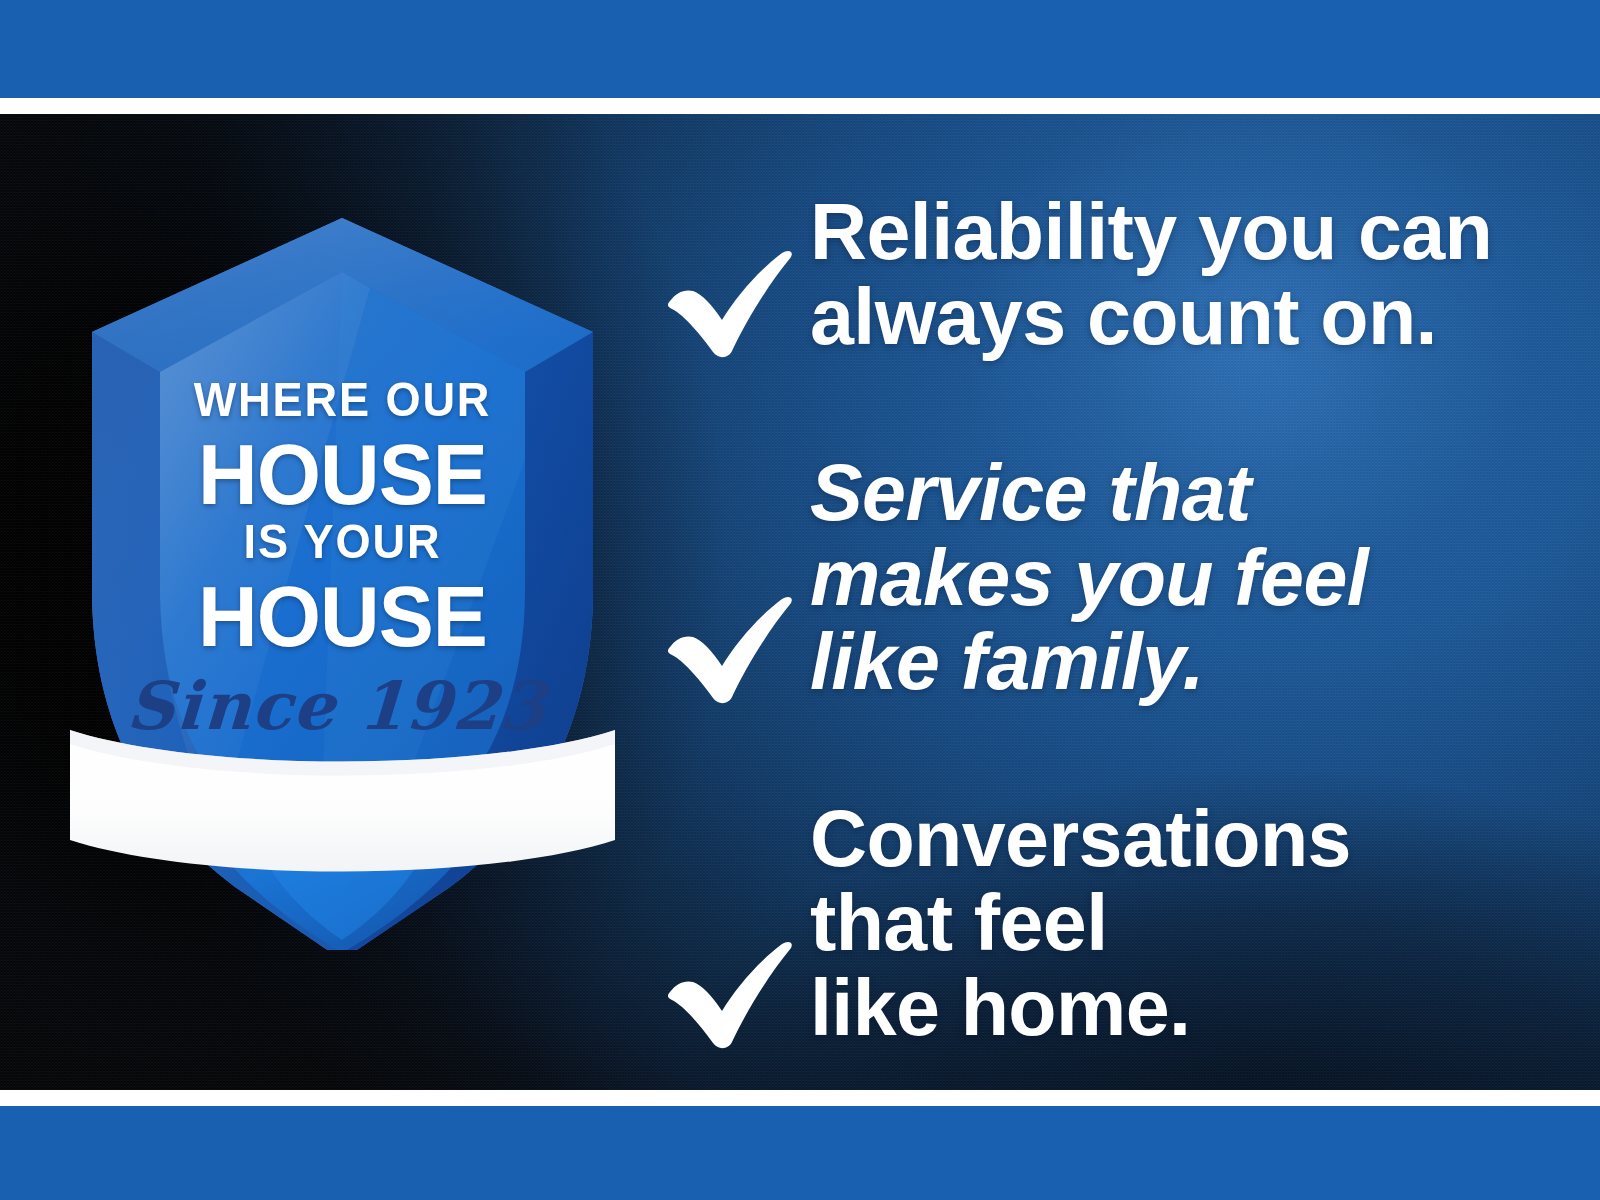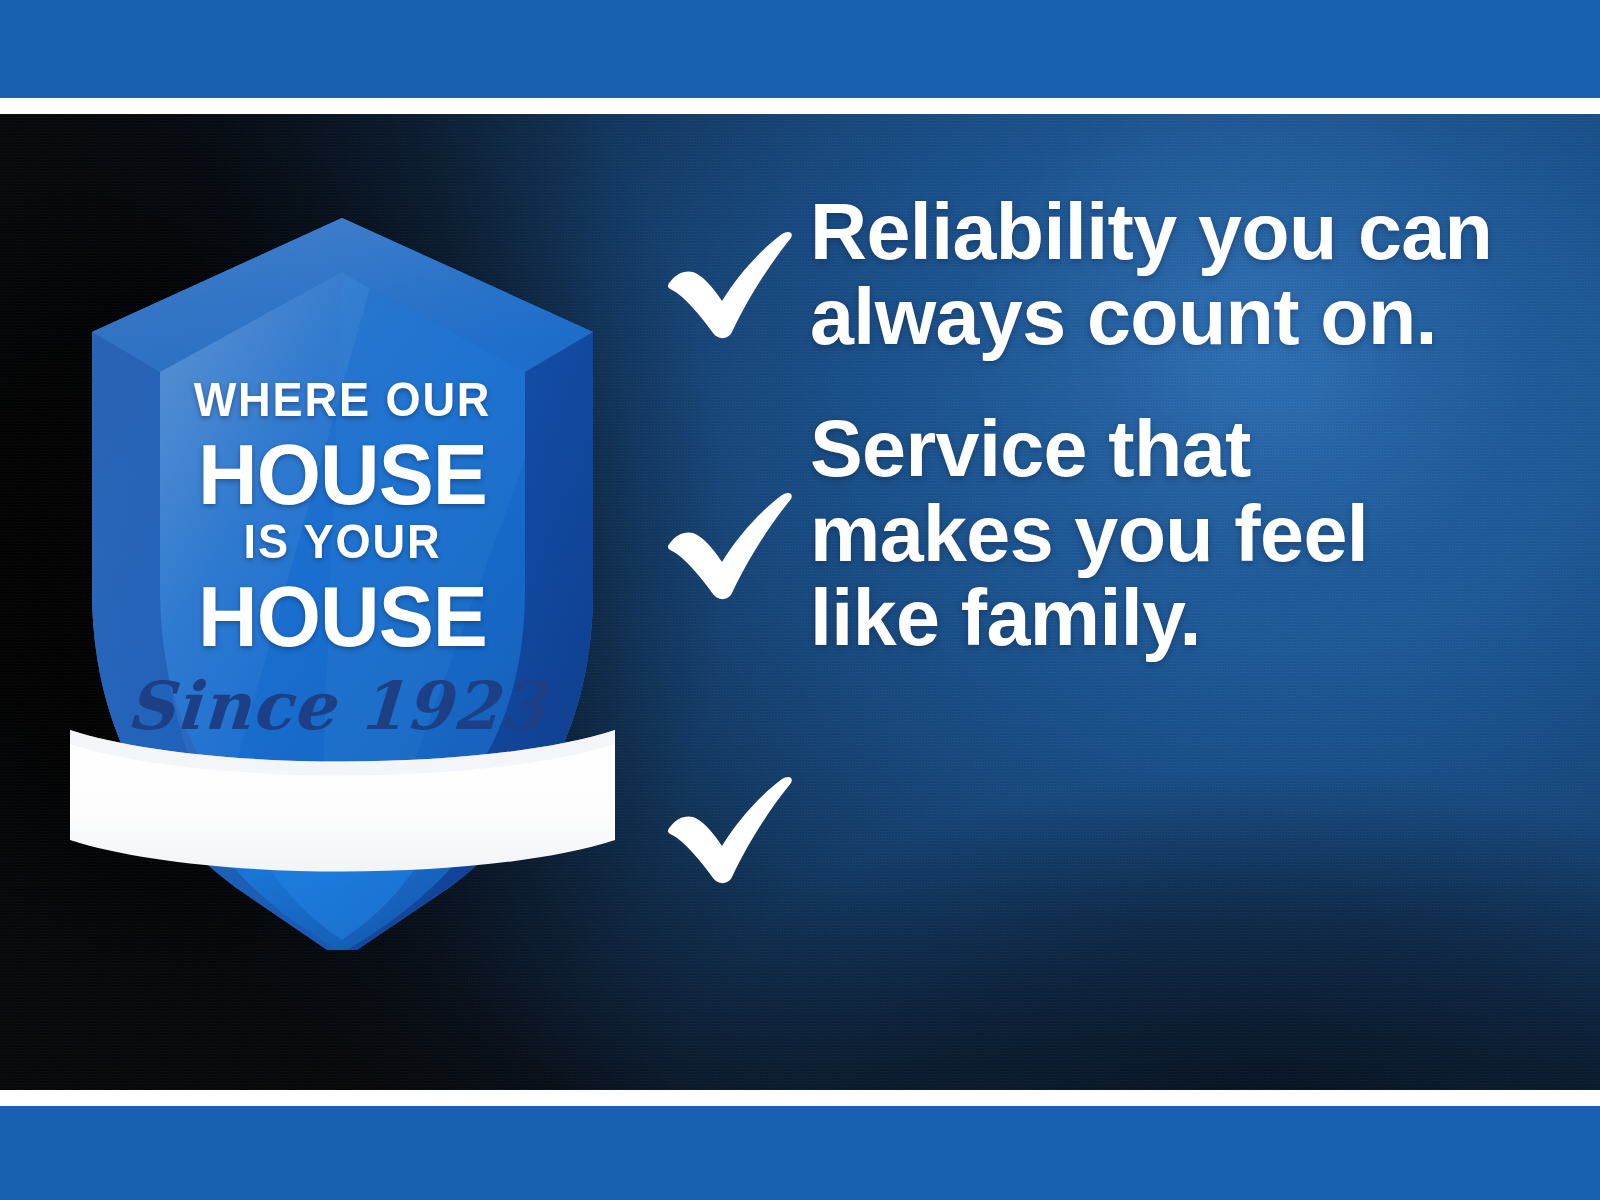--- a/index.html
+++ b/index.html
@@ -163,39 +163,39 @@
 
   
   .bullets {
     position: absolute;
     left: 660px; top: 190px;
     width: 890px;
   }
   .bullet-row {
     position: relative;
     display: flex;
-    align-items: center;
+    align-items: flex-end;
   }
   .check-wrap {
     flex: 0 0 150px;
     padding-top: 14px;
   }
   .check-wrap svg { display: block; }
   .bullet-text {
     color: #ffffff;
     font-weight: bold;
     font-size: 79px;
     line-height: 1.07;
     letter-spacing: -0.6px;
     white-space: pre-line;
     text-shadow: 0 2px 7px rgba(3,16,38,0.33);
     font-family: "Liberation Sans", sans-serif;
   }
   #row-0 { margin-top: 0px; }
-  #row-1 { margin-top: 48px; }
+  #row-1 { margin-top: 92px; font-style: italic; }
   #row-2 { margin-top: 92px; }
   #row-0 .check-wrap { padding-top: 18px; }
   #row-1 .check-wrap { padding-top: 22px; }
   #row-2 .check-wrap { padding-top: 20px; }
 </style>
 </head>
 <body>
 
 <div id="stage">
 
@@ -332,20 +332,23 @@
 
     <div class="bullet-row" id="row-2">
       <div class="check-wrap">
         <svg width="140" height="112" viewBox="0 0 140 112">
           <path d="M10 54 C16 46 24 42 33 44 C42 47 52 58 62 73
                    C76 50 98 24 122 6 C128 2 134 4 131 10
                    C108 38 86 74 72 104 C68 112 58 112 53 105
                    C41 88 24 68 12 62 C7 60 7 57 10 54 Z" fill="#ffffff"></path>
         </svg>
       </div>
+      <div class="bullet-text">Conversations
+that feel
+like home.</div>
     </div>
 
   </div>
 
   <div class="bar-bottom-gap"></div>
   <div class="bar-bottom"></div>
 
 </div>
 
 </body></html>

